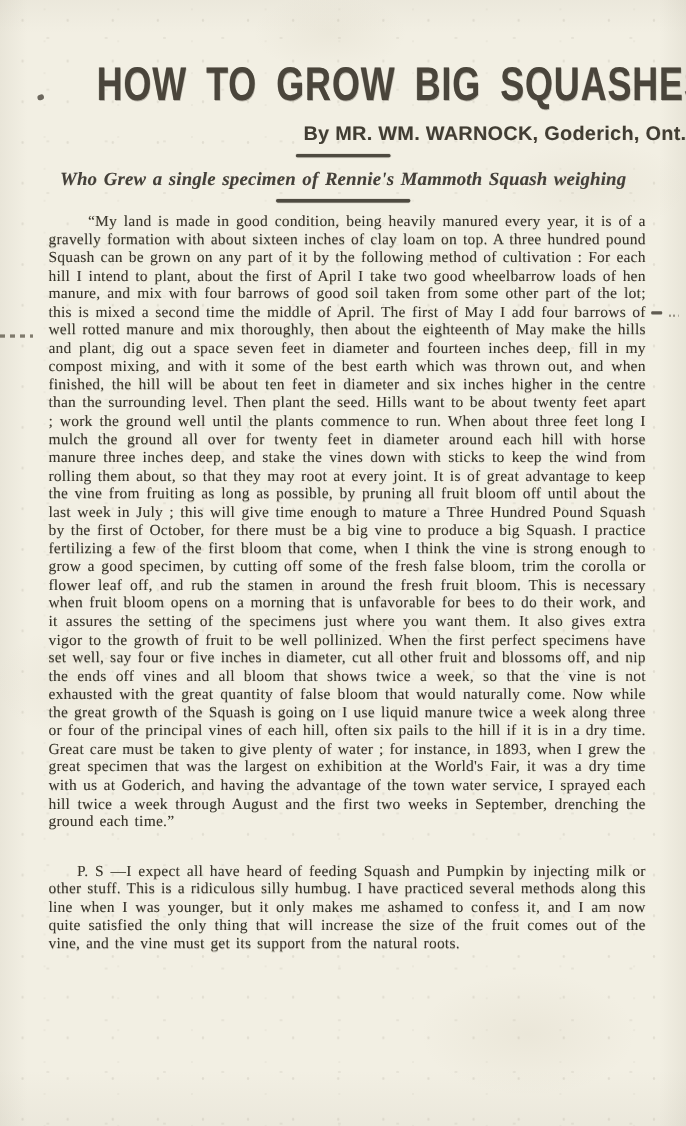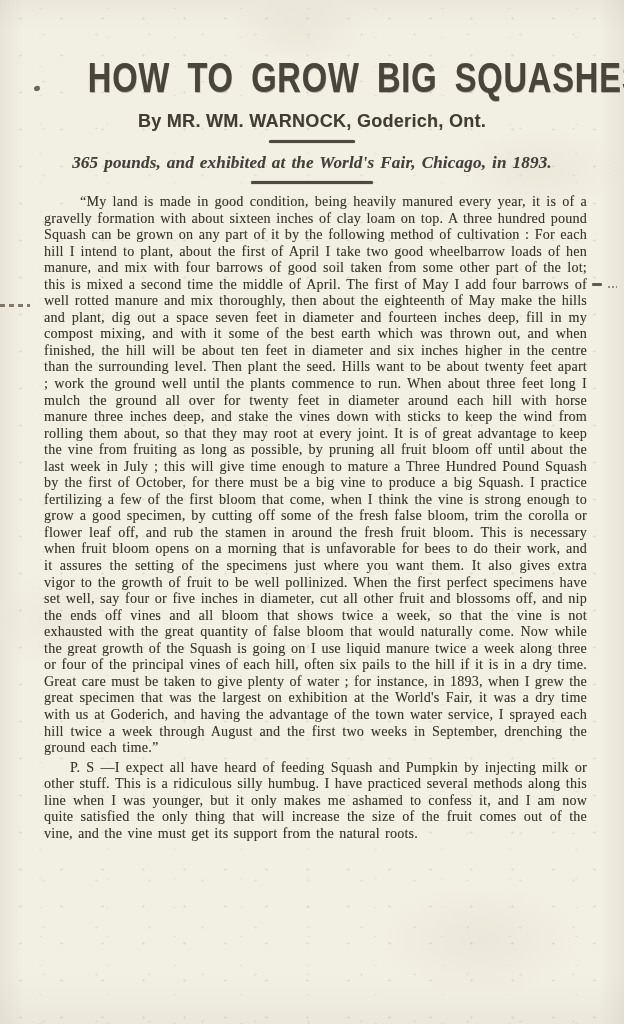--- a/index.html
+++ b/index.html
@@ -57,21 +57,21 @@
     letter-spacing: 1px;
     word-spacing: 10px;
     color: var(--title-ink);
     transform: scaleX(0.76);
     transform-origin: 50% 50%;
     text-shadow: 0.6px 0.8px 0 rgba(74,69,59,.35), -0.4px -0.3px 0 rgba(74,69,59,.25);
   }
 
   .byline {
     margin-top: 7px;
-    text-align: center;
+    text-align: right;
     font-family: "Liberation Sans", sans-serif;
     font-weight: 700;
     font-size: 18px;
     line-height: 24px;
     letter-spacing: 0.3px;
     color: #413d33;
     text-shadow: 0.4px 0.4px 0 rgba(65,61,51,.3);
   }
 
   .rule {
@@ -106,21 +106,21 @@
   .body-text p {
     font-size: 14px;
     line-height: 16.55px;
     letter-spacing: 0.25px;
     word-spacing: 1.5px;
     text-align: justify;
     text-indent: 36px;
     color: var(--ink);
     text-shadow: 0.3px 0.3px 0 rgba(58,54,44,.35);
   }
-  .body-text p + p { margin-top: 3px; text-indent: 26px; }
+  .body-text p + p { margin-top: 28px; text-indent: 26px; }
 
   
   .artifact { position: absolute; pointer-events: none; }
   .title-dot {
     left: 34px; top: 86px; width: 6px; height: 5px;
     background: rgba(74,69,59,.8); border-radius: 50% 40% 50% 40%;
     transform: rotate(-15deg);
   }
   .left-dash-mark {
     left: 0; top: 304px; width: 30px; height: 3px;
@@ -147,21 +147,21 @@
 
   <div class="title-wrap">
     <span class="doc-title">HOW TO GROW BIG SQUASHES</span>
   </div>
 
   <div class="byline">By MR. WM. WARNOCK, Goderich, Ont.</div>
 
   <div class="rule rule-1"></div>
 
   <div class="subtitle">
-    <div>365 pounds, and exhibited at the World's Fair, Chicago, in 1893.</div>
+    <div>Who Grew a single specimen of Rennie's Mammoth Squash weighing</div>
   </div>
 
   <div class="rule rule-2"></div>
 
   <div class="body-text">
     <p>“My land is made in good condition, being heavily manured every year, it is of a gravelly formation with about sixteen inches of clay loam on top. A three hundred pound Squash can be grown on any part of it by the following method of cultivation : For each hill I intend to plant, about the first of April I take two good wheelbarrow loads of hen manure, and mix with four barrows of good soil taken from some other part of the lot; this is mixed a second time the middle of April. The first of May I add four barrows of well rotted manure and mix thoroughly, then about the eighteenth of May make the hills and plant, dig out a space seven feet in diameter and fourteen inches deep, fill in my compost mixing, and with it some of the best earth which was thrown out, and when finished, the hill will be about ten feet in diameter and six inches higher in the centre than the surrounding level. Then plant the seed. Hills want to be about twenty feet apart ; work the ground well until the plants commence to run. When about three feet long I mulch the ground all over for twenty feet in diameter around each hill with horse manure three inches deep, and stake the vines down with sticks to keep the wind from rolling them about, so that they may root at every joint. It is of great advantage to keep the vine from fruiting as long as possible, by pruning all fruit bloom off until about the last week in July ; this will give time enough to mature a Three Hundred Pound Squash by the first of October, for there must be a big vine to produce a big Squash. I practice fertilizing a few of the first bloom that come, when I think the vine is strong enough to grow a good specimen, by cutting off some of the fresh false bloom, trim the corolla or flower leaf off, and rub the stamen in around the fresh fruit bloom. This is necessary when fruit bloom opens on a morning that is unfavorable for bees to do their work, and it assures the setting of the specimens just where you want them. It also gives extra vigor to the growth of fruit to be well pollinized. When the first perfect specimens have set well, say four or five inches in diameter, cut all other fruit and blossoms off, and nip the ends off vines and all bloom that shows twice a week, so that the vine is not exhausted with the great quantity of false bloom that would naturally come. Now while the great growth of the Squash is going on I use liquid manure twice a week along three or four of the principal vines of each hill, often six pails to the hill if it is in a dry time. Great care must be taken to give plenty of water ; for instance, in 1893, when I grew the great specimen that was the largest on exhibition at the World's Fair, it was a dry time with us at Goderich, and having the advantage of the town water service, I sprayed each hill twice a week through August and the first two weeks in September, drenching the ground each time.”</p>
     <p>P. S —I expect all have heard of feeding Squash and Pumpkin by injecting milk or other stuff. This is a ridiculous silly humbug. I have practiced several methods along this line when I was younger, but it only makes me ashamed to confess it, and I am now quite satisfied the only thing that will increase the size of the fruit comes out of the vine, and the vine must get its support from the natural roots.</p>
   </div>
 
 </div>

